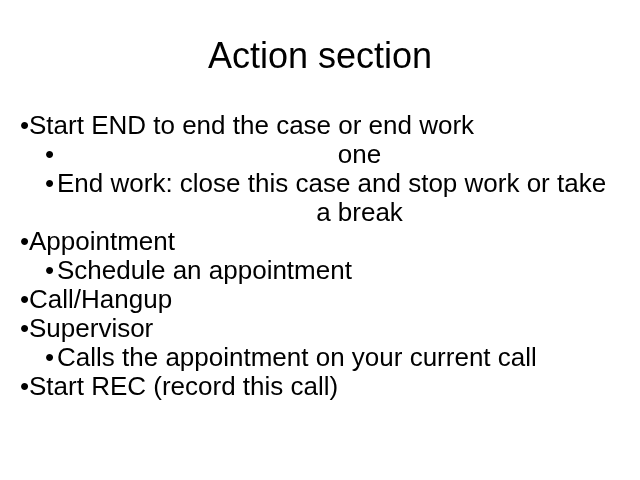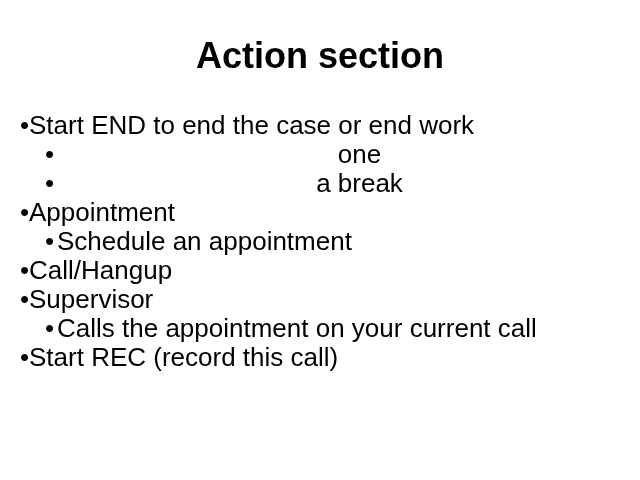--- a/index.html
+++ b/index.html
@@ -21,21 +21,21 @@
     background: #ffffff;
   }
   .slide-title {
     position: absolute;
     top: 34px;
     left: 0;
     width: 640px;
     text-align: center;
     font-size: 36px;
     line-height: 44px;
-    font-weight: bold;
+    font-weight: normal;
     letter-spacing: 0;
     white-space: nowrap;
   }
   .body-text {
     position: absolute;
     top: 111px;
     left: 0;
     width: 640px;
   }
   .line {
@@ -73,20 +73,21 @@
     <div class="line l2">
       <span class="bullet">•</span>
     </div>
 
     <div class="line cont">
       <span class="txt">one</span>
     </div>
 
     <div class="line l2">
       <span class="bullet">•</span>
+      <span class="txt">End work: close this case and stop work or take</span>
     </div>
 
     <div class="line cont">
       <span class="txt">a break</span>
     </div>
 
     <div class="line l1">
       <span class="bullet">•</span>
       <span class="txt">Appointment</span>
     </div>

